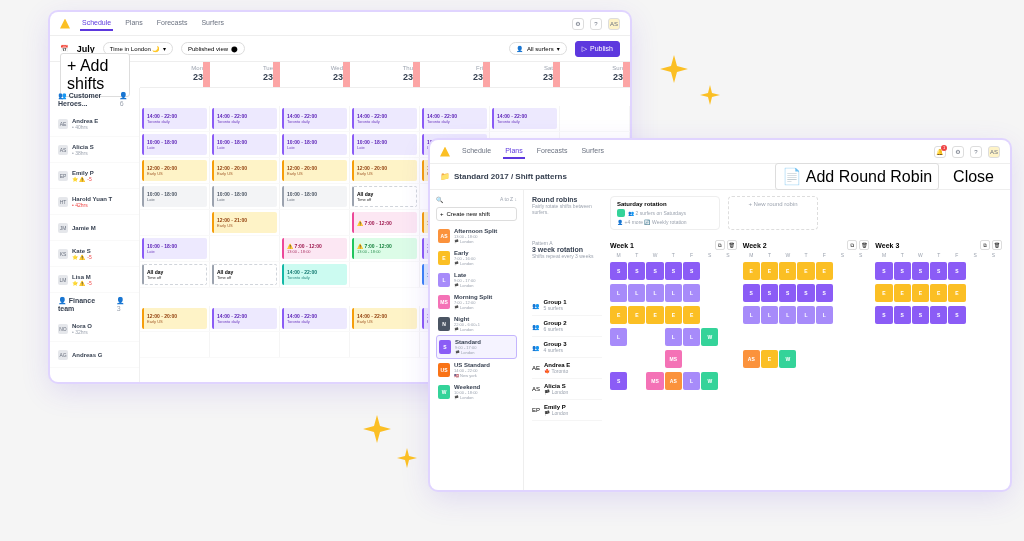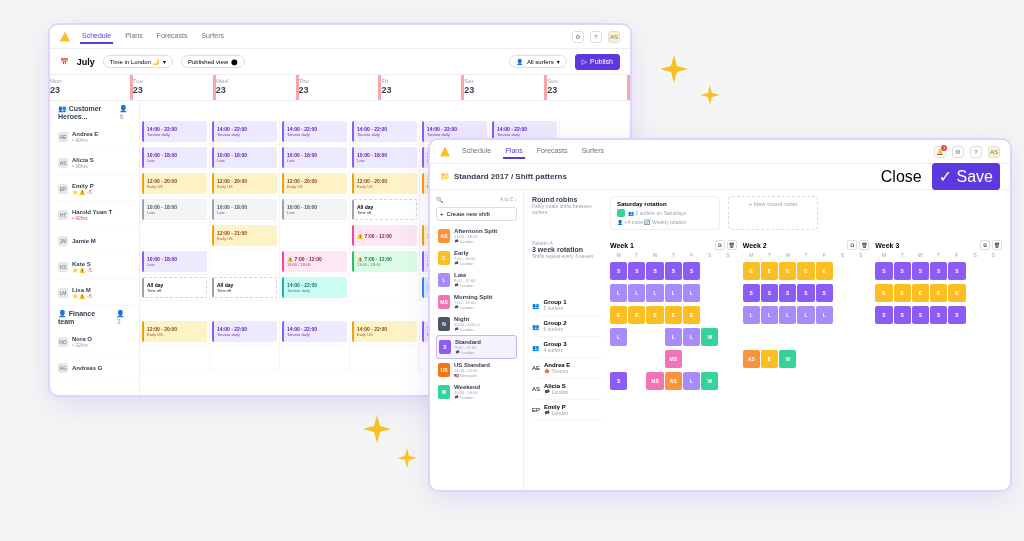--- a/index.html
+++ b/index.html
@@ -2,40 +2,40 @@
 <html><head>
 <meta charset="utf-8">
 <style>
 * { margin: 0; padding: 0; box-sizing: border-box; font-family: -apple-system, BlinkMacSystemFont, 'Segoe UI', sans-serif; }
 body { background: #f5f5f5; width: 1024px; height: 541px; position: relative; overflow: hidden; }
 
 .sparkle { position: absolute; z-index: 100; }
 .sparkle svg { fill: #fbbf24; }
 
 .window { background: #fff; border-radius: 8px; box-shadow: 0 0 0 2px #e0d4ff, 0 8px 30px rgba(93,56,222,0.15); position: absolute; overflow: hidden; }
-.window1 { left: 50px; top: 25px; width: 580px; height: 370px; }
+.window1 { left: 50px; top: 12px; width: 580px; height: 370px; }
 .window2 { left: 430px; top: 140px; width: 580px; height: 350px; z-index: 10; }
 
 .topbar { display: flex; align-items: center; height: 24px; padding: 0 10px; border-bottom: 1px solid #eee; font-size: 7px; color: #6b7280; gap: 10px; }
 .logo { width: 10px; height: 10px; background: #fbbf24; clip-path: polygon(50% 0%, 100% 100%, 0% 100%); }
 .nav-item { cursor: pointer; padding: 3px 2px; }
 .nav-item.active { color: #5d38de; border-bottom: 2px solid #5d38de; }
 .topbar-right { margin-left: auto; display: flex; gap: 6px; align-items: center; }
 .icon-btn { width: 12px; height: 12px; border: 1px solid #ddd; border-radius: 3px; display: flex; align-items: center; justify-content: center; font-size: 6px; cursor: pointer; }
 .avatar-btn { background: #fef3c7; }
 
 .toolbar { display: flex; align-items: center; height: 26px; padding: 0 10px; font-size: 7px; gap: 8px; border-bottom: 1px solid #eee; }
 .toolbar-btn { border: 1px solid #ddd; border-radius: 3px; padding: 3px 6px; cursor: pointer; display: flex; align-items: center; gap: 3px; background: #fff; }
 .btn-primary { background: #5d38de; color: #fff; border-color: #5d38de; }
 .pill { border: 1px solid #ddd; border-radius: 10px; padding: 2px 6px; font-size: 6px; display: flex; align-items: center; gap: 3px; }
 
 .schedule-grid { display: flex; height: calc(100% - 76px); }
 .row-headers { width: 90px; flex-shrink: 0; border-right: 1px solid #f0f0f0; }
 .day-headers { display: flex; height: 26px; border-bottom: 1px solid #eee; }
-.day-col { flex: 1; text-align: left; font-size: 6px; color: #9ca3af; padding-top: 3px; border-right: 3px solid #fca5a5; }
+.day-col { flex: 1; text-align: right; font-size: 6px; color: #9ca3af; padding-top: 3px; border-right: 7px solid #fca5a5; }
 .day-num { font-size: 9px; color: #374151; font-weight: 600; margin-top: 1px; }
 .grid-cols { flex: 1; }
 
 .group-header { font-size: 7px; font-weight: 600; padding: 4px 8px; color: #374151; display: flex; align-items: center; gap: 4px; }
 .group-count { color: #9ca3af; font-weight: 400; }
 .person-row { height: 26px; display: flex; align-items: center; padding: 0 8px; gap: 4px; font-size: 6px; border-bottom: 1px solid #f9f9f9; }
 .person-avatar { width: 10px; height: 10px; border-radius: 2px; background: #e5e7eb; font-size: 5px; display: flex; align-items: center; justify-content: center; color: #6b7280; }
 .person-name { font-weight: 600; color: #374151; }
 .person-hours { font-size: 5px; color: #9ca3af; }
 .person-hours.over { color: #ef4444; }
@@ -144,20 +144,23 @@
   <div class="toolbar">
     <span>📅</span>
     <span style="font-weight:700;font-size:9px">July</span>
     <div class="pill"><span>Time in London 🌙</span> ▾</div>
     <div class="pill"><span>Published view</span> ⬤</div>
     <div style="flex:1"></div>
     <div class="pill">👤 <span>All surfers</span> ▾</div>
     <div class="toolbar-btn btn-primary">▷ <span>Publish</span></div>
   </div>
   <div style="display:flex">
+    <div style="width:90px" class="add-shifts-row">
+      <div class="toolbar-btn">+ Add shifts</div>
+    </div>
     <div class="day-headers" id="dayheaders" style="flex:1">
         <div class="day-col">
           <div>Mon</div>
           <div class="day-num">23</div>
         </div>
         <div class="day-col">
           <div>Tue</div>
           <div class="day-num">23</div>
         </div>
         <div class="day-col">
@@ -533,22 +536,22 @@
       <div class="icon-btn">?</div>
       <div class="icon-btn avatar-btn">AS</div>
     </div>
   </div>
   <div class="plans-header">
     <div class="breadcrumb">
       <span>📁</span>
       <span>Standard 2017 / Shift patterns</span>
     </div>
     <div style="flex:1"></div>
+    <div class="toolbar-btn" style="margin-left:4px">📄 Add Round Robin</div>
     <div class="toolbar-btn" style="margin-left:8px;border:none">Close</div>
-    <div class="toolbar-btn btn-primary" style="margin-left:4px">✓ Save</div>
   </div>
   <div class="plans-body">
     <div class="plans-sidebar">
       <div class="sidebar-top">
         <span>🔍</span>
         <span style="flex:1"></span>
         <span class="sort-btn">A to Z ↓</span>
       </div>
       <div class="create-shift-btn">+ <span>Create new shift</span></div>
       <div id="shifttypes">

